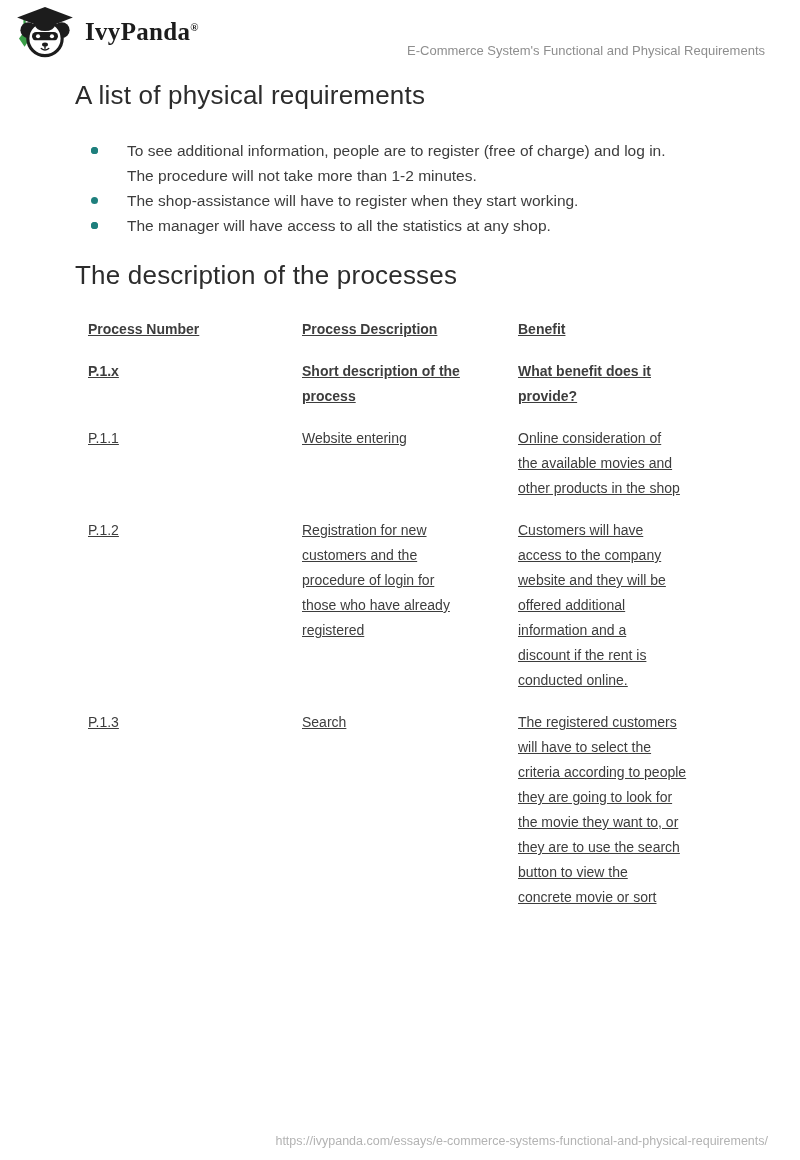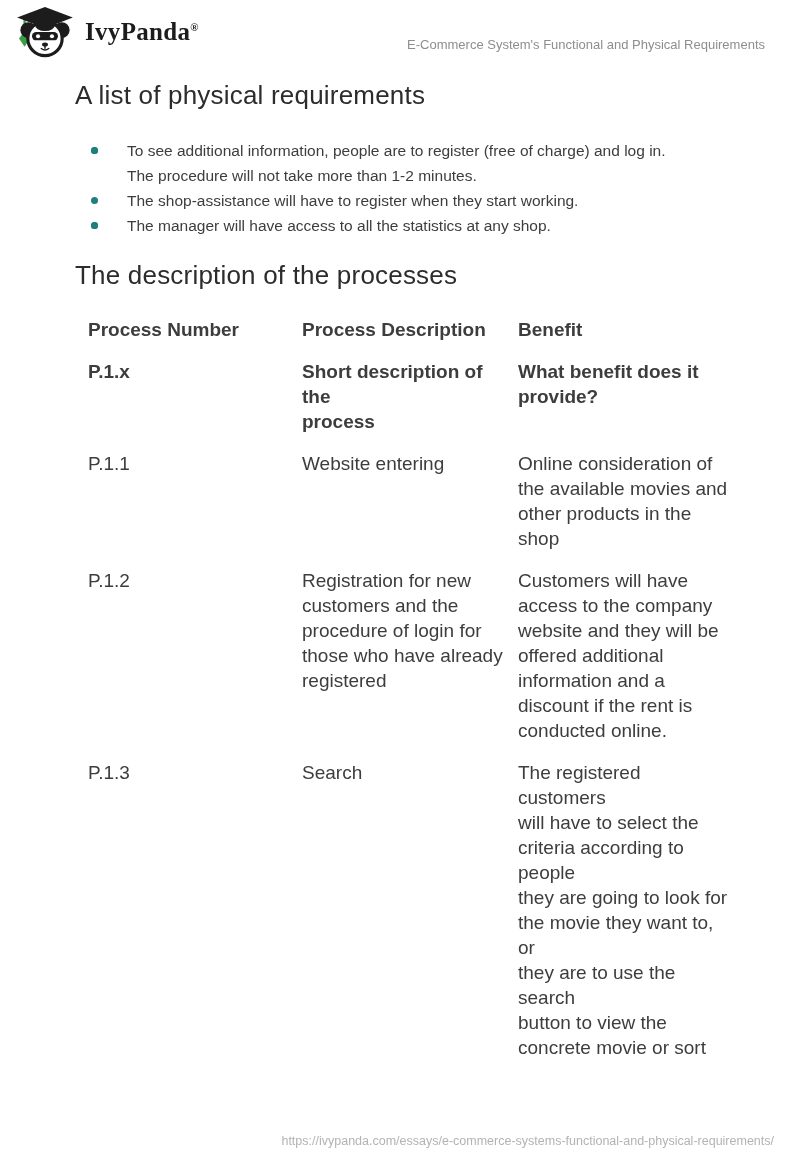--- a/index.html
+++ b/index.html
@@ -12,21 +12,21 @@
     height: 1160px;
     background: var(--page_bg, #ffffff);
     overflow: hidden;
     margin: 0 auto;
   }
 
   
   .header {
     display: flex;
     justify-content: space-between;
-    align-items: center;
+    align-items: flex-end;
     padding: 6px 35px 0 14px;
     height: 58px;
   }
   .logo { display: flex; align-items: center; gap: 9px; }
   .logo svg { width: 62px; height: 52px; display: block; }
   .logo-text {
     font-family: "Liberation Serif", serif;
     font-weight: 700;
     font-size: 25px;
     color: var(--logo_black, #1c1c1c);
@@ -74,33 +74,34 @@
   table.proc {
     margin: 27px 0 0 13px;
     border-collapse: collapse;
     table-layout: fixed;
     width: 652px;
   }
   table.proc th, table.proc td {
     vertical-align: top;
     text-align: left;
     padding: 0 10px 17px 0;
-    font-size: 19px;
+    font-size: 14px;
     line-height: 25px;
     color: var(--body_text, #3d3d3d);
     font-weight: 400;
     white-space: pre-line;
+    text-decoration: underline;
   }
   table.proc thead th { font-weight: 700; }
   tr.bold-row td { font-weight: 700; }
 
   
   .footer {
     position: absolute;
-    right: 26px;
+    right: 32px;
     bottom: 12px;
     font-size: 12.5px;
     color: var(--footer_text, #b3b3b3);
     text-align: center;
   }
 </style>
 </head>
 <body>
 
 <div class="page">

